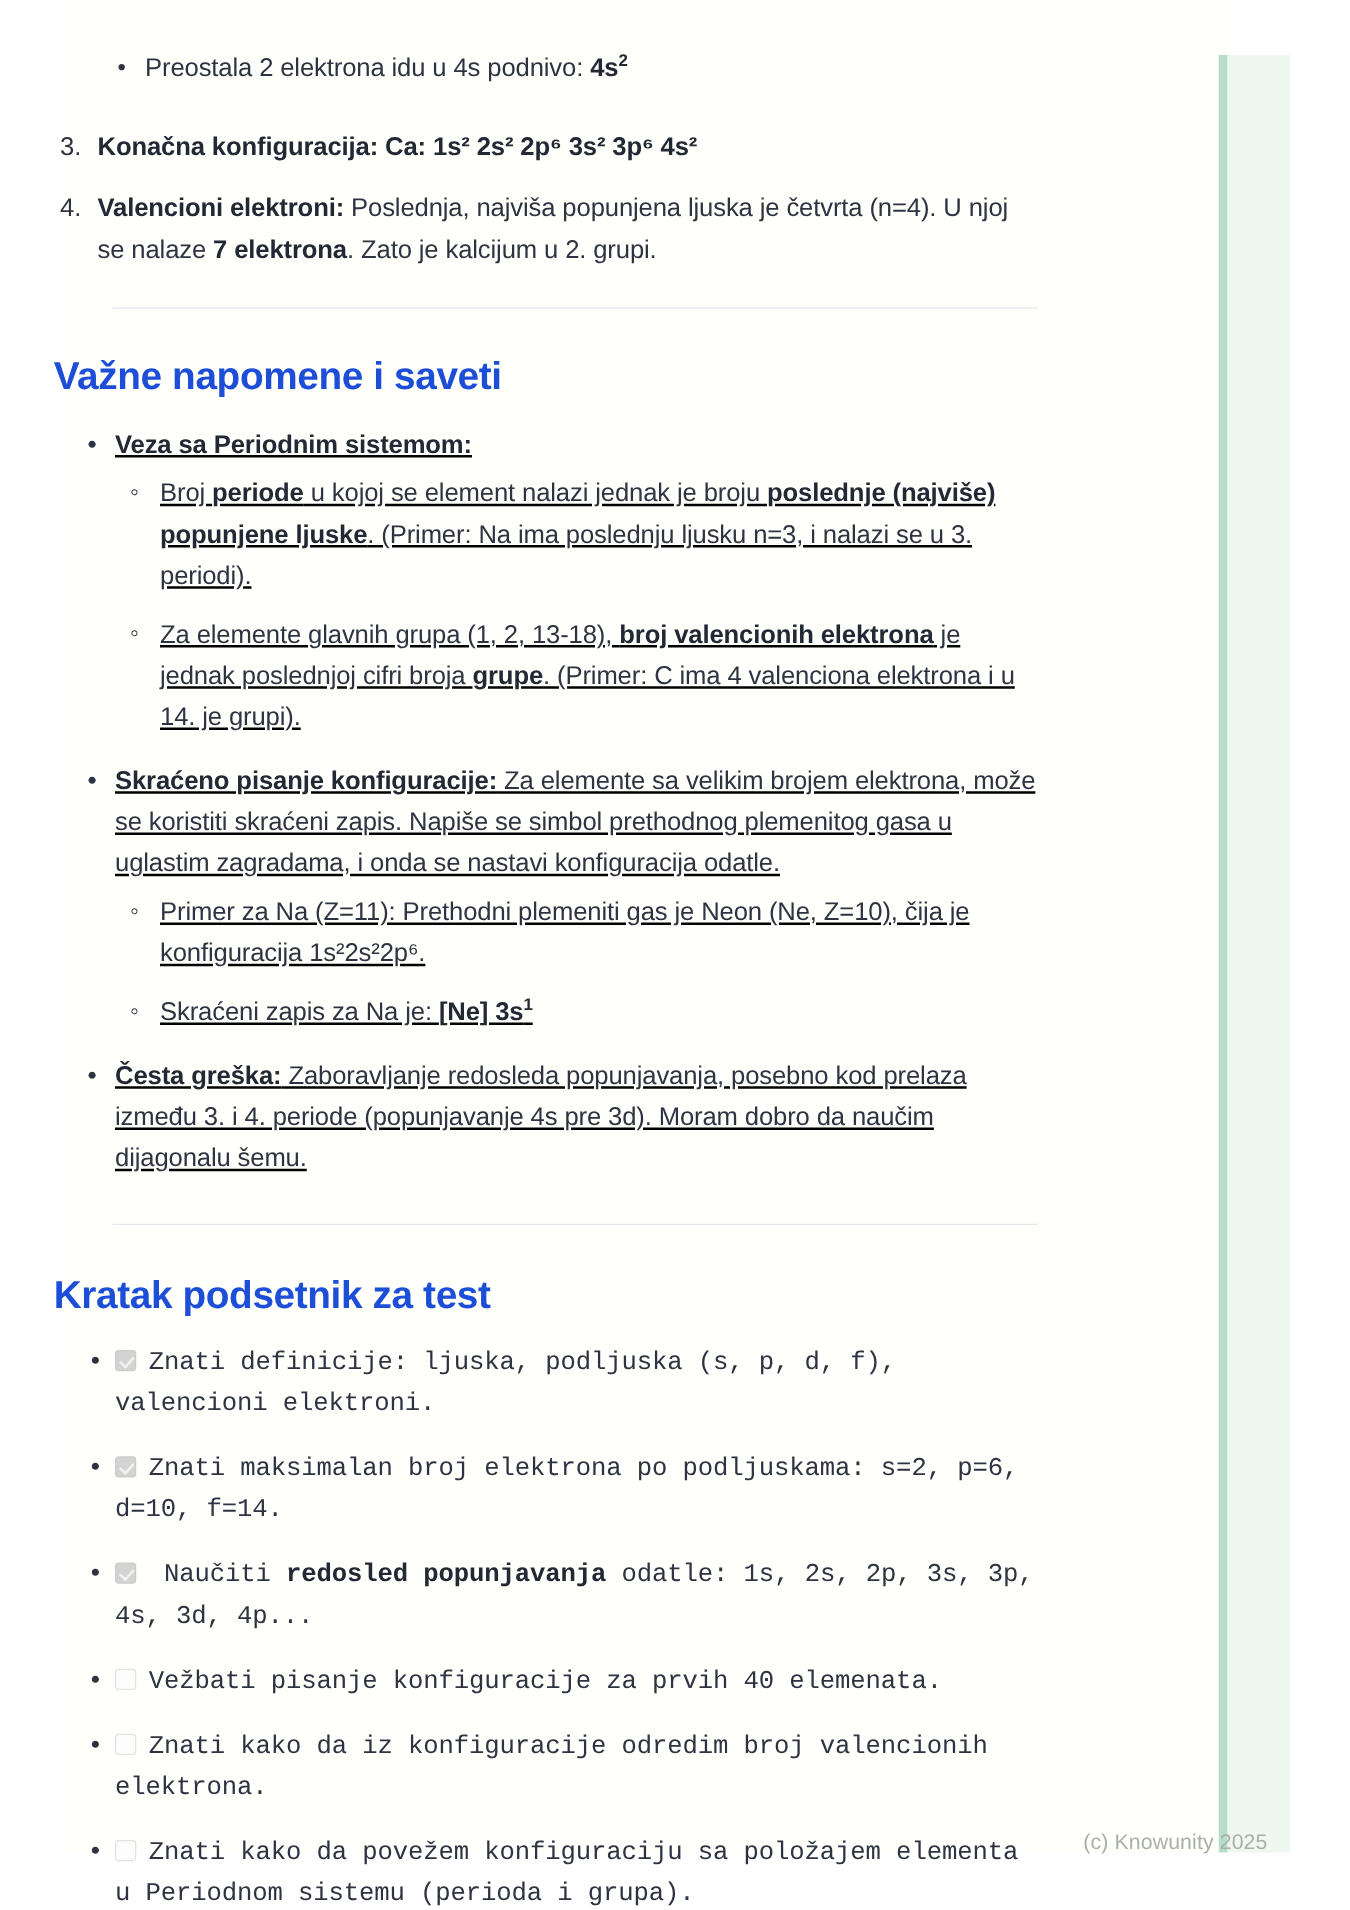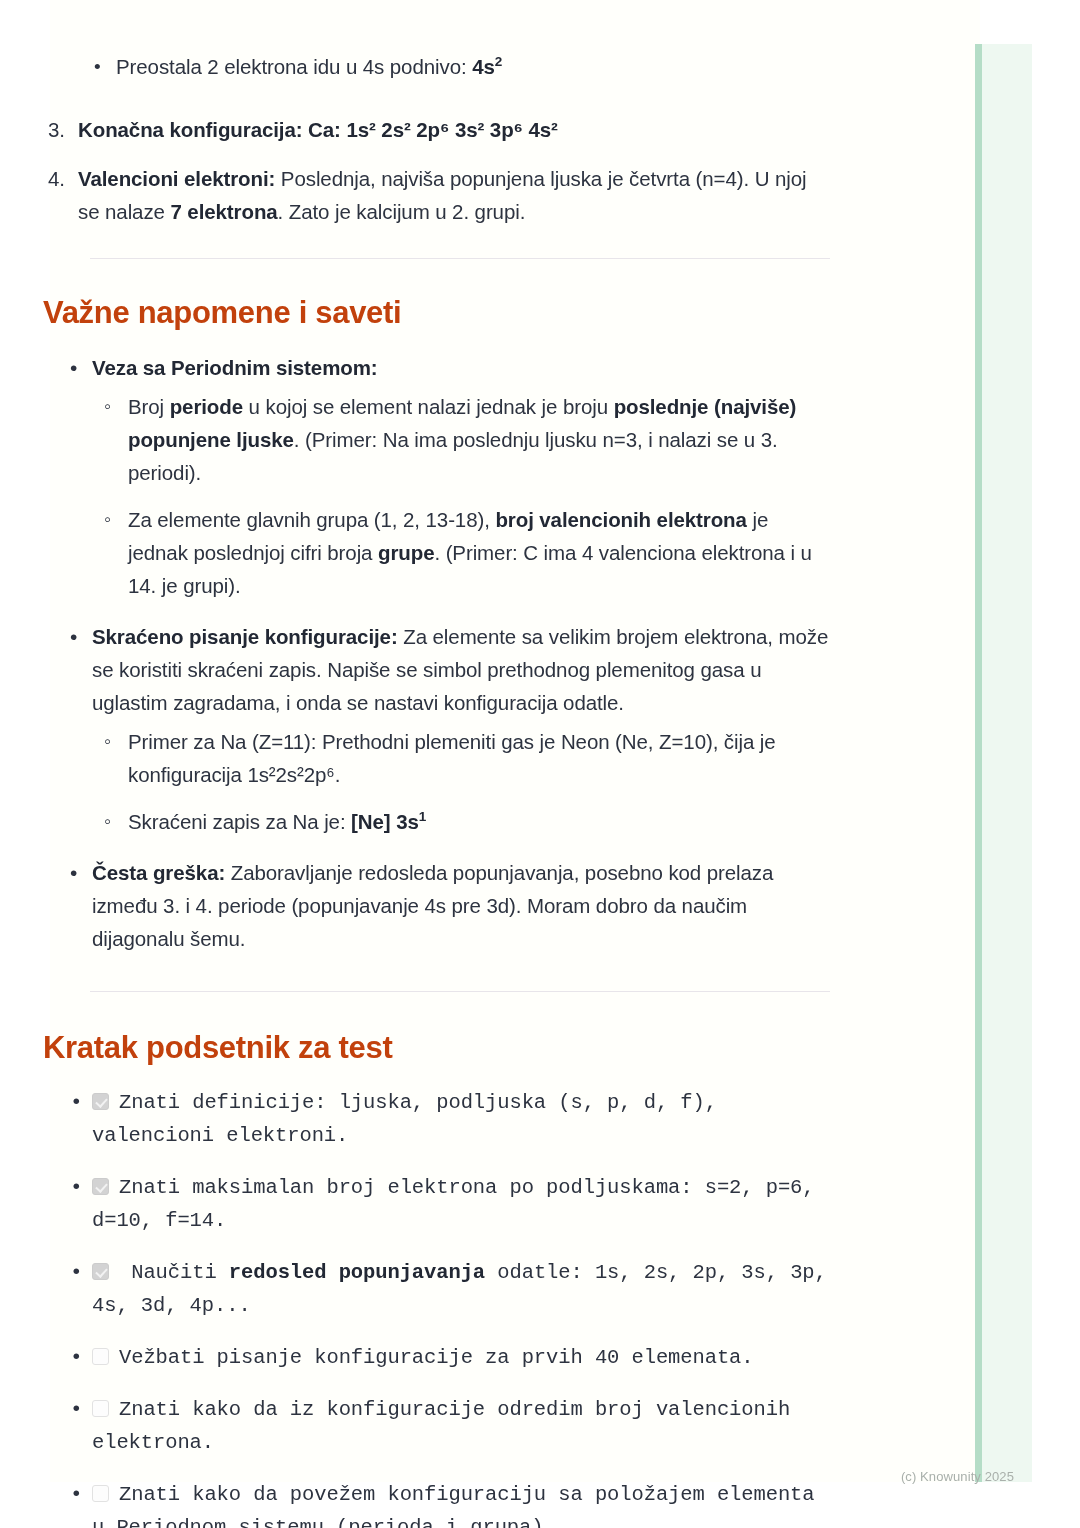--- a/index.html
+++ b/index.html
@@ -29,21 +29,21 @@
     background: #b5ddc7;
   }
   .accent-panel {
     position: absolute;
     left: 982px; top: 44px; width: 50px; height: 1438px;
     background: #eef8f1;
   }
 
   .content {
     position: absolute;
-    left: 0; top: 16px; width: 930px; height: 1482px;
+    left: 0; top: 4px; width: 930px; height: 1482px;
     padding: 34px 100px 0 40px;
   }
 
   
   .txt {
     color: #2d3340;
     font-size: 20.5px;
     line-height: 33px;
     letter-spacing: -0.1px;
   }
@@ -91,31 +91,31 @@
     height: 1px;
     background: #e8e5ea;
     margin: 30px 10px 34px 50px;
     width: 740px;
   }
 
   
   h2.sec {
     margin: 0 0 18px 0;
     padding-left: 3px;
-    color: #c2410c;
+    color: #1d4ed8;
     font-size: 31px;
     font-weight: 700;
     line-height: 40px;
     letter-spacing: -0.3px;
   }
 
   
   ul.lvl1 {
     list-style: none;
-    margin: 0; padding: 0;
+    margin: 0; padding: 0; text-decoration: underline;
   }
   ul.lvl1 > li.item {
     position: relative;
     padding-left: 52px;
     margin-bottom: 18px;
   }
   ul.lvl1 > li.item::before {
     content: "•";
     position: absolute;
     left: 30px; top: 0;
@@ -186,21 +186,21 @@
     background: #fdfdfd;
     border: 1.5px solid #e2e2e2;
   }
 
   
   .footer {
     position: absolute;
     right: 66px;
     bottom: 44px;
     color: #a9b0ab;
-    font-size: 13px;
+    font-size: 17px;
     letter-spacing: 0.1px;
     white-space: nowrap;
   }
 </style>
 </head>
 <body>
 
 <div id="stage">
 
   <div class="page"></div>

